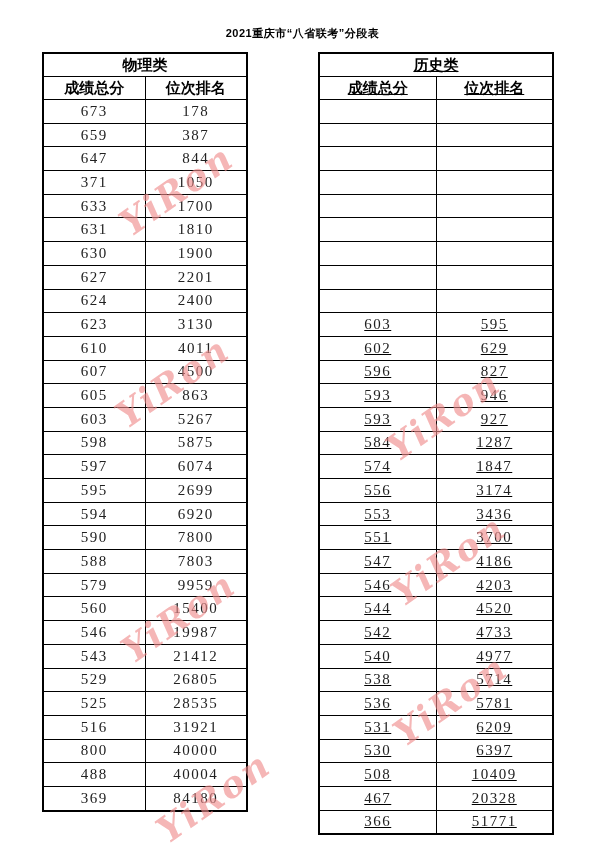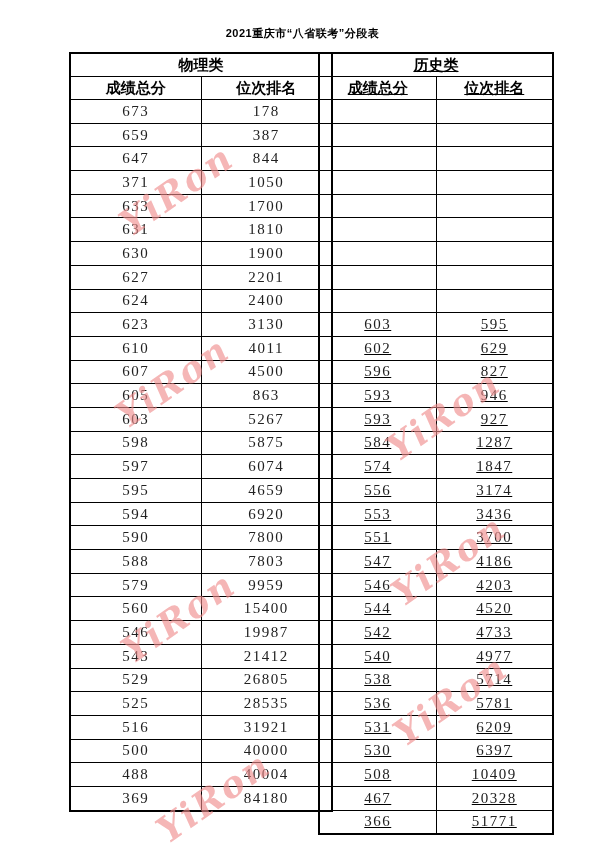--- a/index.html
+++ b/index.html
@@ -12,21 +12,21 @@
     position:absolute;top:26px;left:0;width:605px;
     text-align:center;font-weight:bold;font-size:11px;color:#000;
     letter-spacing:0.5px;
   }
   table.score-table{
     position:absolute;top:52px;
     border-collapse:collapse;table-layout:fixed;
     border:2px solid #000;
     background:transparent;
   }
-  table.physics{left:42px;width:264px;margin-left:27px;}
+  table.physics{left:42px;width:206px;}
   table.history{left:318px;width:236px;text-decoration:underline;}
   .score-table th,.score-table td{
     border:1px solid #000;
     padding:0;margin:0;
     text-align:center;vertical-align:middle;
     overflow:hidden;white-space:nowrap;
   }
   .score-table th{
     height:22px;
     font-size:15px;font-weight:bold;color:#000;
@@ -124,21 +124,21 @@
         <tr>
           <td>598</td>
           <td>5875</td>
         </tr>
         <tr>
           <td>597</td>
           <td>6074</td>
         </tr>
         <tr>
           <td>595</td>
-          <td>4659</td>
+          <td>2699</td>
         </tr>
         <tr>
           <td>594</td>
           <td>6920</td>
         </tr>
         <tr>
           <td>590</td>
           <td>7800</td>
         </tr>
         <tr>
@@ -167,21 +167,21 @@
         </tr>
         <tr>
           <td>525</td>
           <td>28535</td>
         </tr>
         <tr>
           <td>516</td>
           <td>31921</td>
         </tr>
         <tr>
-          <td>500</td>
+          <td>800</td>
           <td>40000</td>
         </tr>
         <tr>
           <td>488</td>
           <td>40004</td>
         </tr>
         <tr>
           <td>369</td>
           <td>84180</td>
         </tr>

